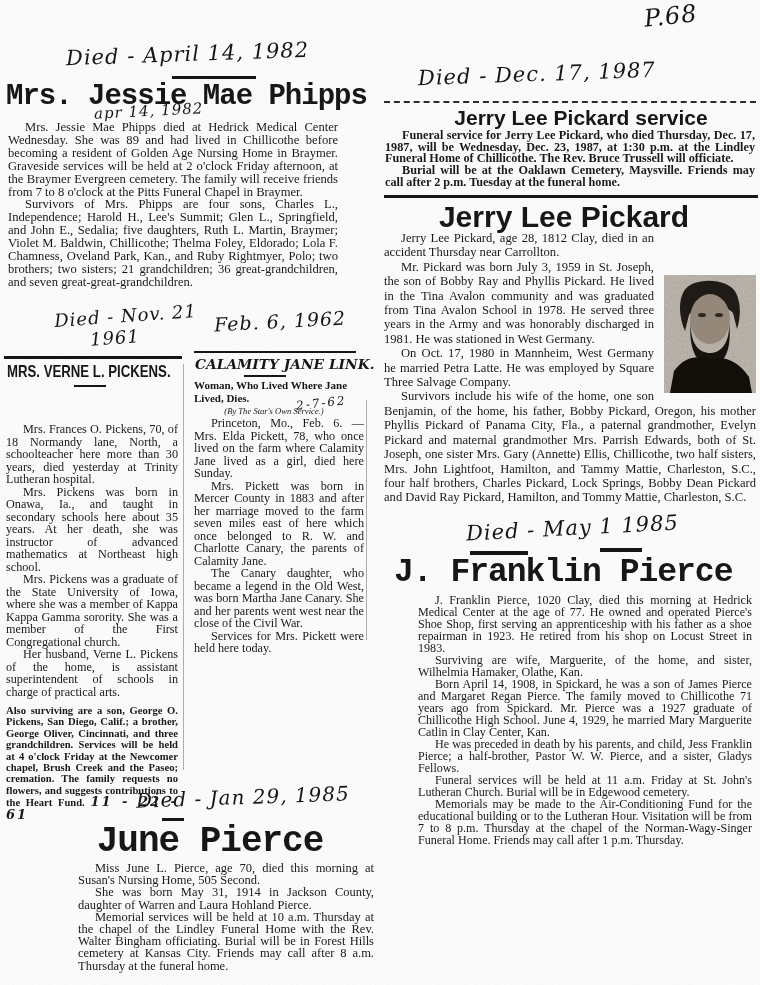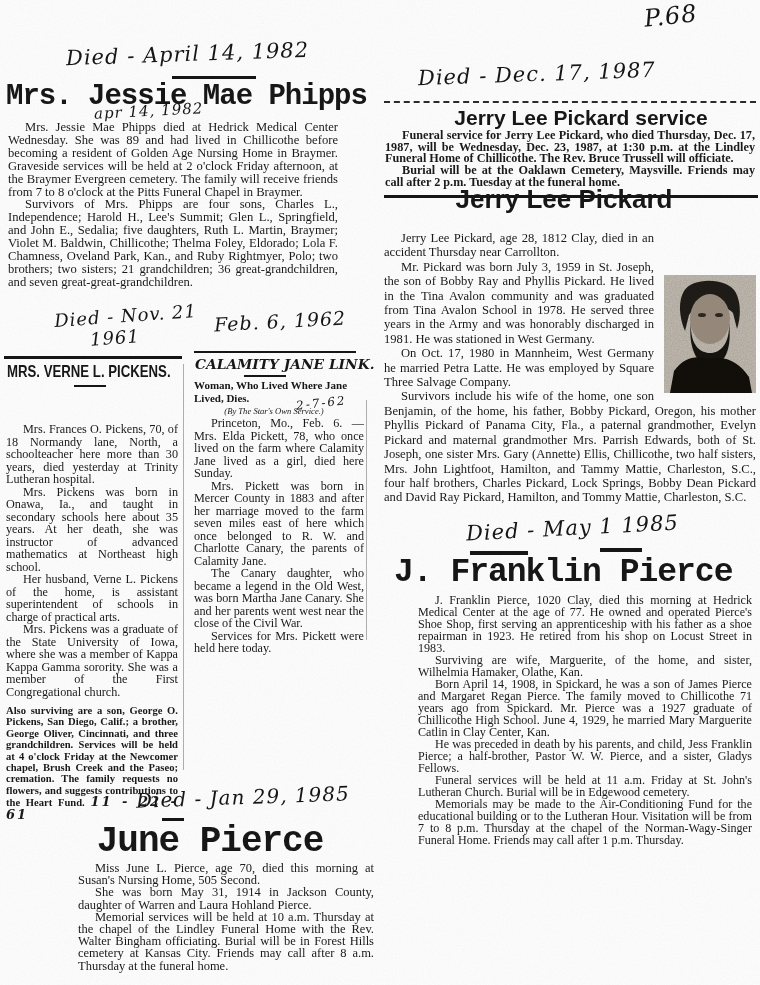--- a/index.html
+++ b/index.html
@@ -68,21 +68,21 @@
 
   <div class="hw" style="left:418px;top:62px;font-size:21px;transform:rotate(-2deg);">Died - Dec. 17, 1987</div>
   <div class="dashed" style="left:384px;top:101px;width:372px;"></div>
   <div class="abs head-sans" style="left:395px;top:106px;width:372px;font-size:21px;">Jerry Lee Pickard service</div>
   <div class="abs copy copy-service" style="left:385px;top:130px;">
     <p>Funeral service for Jerry Lee Pickard, who died Thursday, Dec. 17, 1987, will be Wednesday, Dec. 23, 1987, at 1:30 p.m. at the Lindley Funeral Home of Chillicothe. The Rev. Bruce Trussell will officiate.</p>
     <p>Burial will be at the Oaklawn Cemetery, Maysville. Friends may call after 2 p.m. Tuesday at the funeral home.</p>
   </div>
 
   <div class="rule" style="left:384px;top:195px;width:374px;height:3px;"></div>
-  <div class="abs head-sans" style="left:384px;top:184px;width:360px;font-size:26px;">Jerry Lee Pickard</div>
+  <div class="abs head-sans" style="left:384px;top:200px;width:360px;font-size:30px;">Jerry Lee Pickard</div>
   <div class="abs copy copy-pickard" style="left:384px;top:231px;">
     <div class="photo">
       <svg width="92" height="118" viewBox="0 0 92 118">
         <defs>
           <filter id="pgrain" x="0" y="0" width="100%" height="100%">
             <feTurbulence type="fractalNoise" baseFrequency="0.8" numOctaves="2" stitchTiles="stitch"></feTurbulence>
             <feColorMatrix type="matrix" values="0 0 0 0 0.25  0 0 0 0 0.23  0 0 0 0 0.20  0 0 0 0.55 0"></feColorMatrix>
           </filter>
         </defs>
         <rect x="0" y="0" width="92" height="118" fill="#cbc4ba"></rect>
@@ -102,22 +102,22 @@
   </div>
 
   <div class="hw" style="left:54px;top:305px;font-size:18px;transform:rotate(-4deg);">Died - Nov. 21</div>
   <div class="hw" style="left:90px;top:327px;font-size:18px;transform:rotate(-4deg);">1961</div>
   <div class="rule" style="left:4px;top:356px;width:178px;height:3px;"></div>
   <div class="abs pickens-head" style="left:7px;top:362px;">MRS. VERNE L. PICKENS.</div>
   <div class="rule" style="left:74px;top:385px;width:32px;height:2px;"></div>
   <div class="abs copy copy-narrow" style="left:6px;top:390px;">
     <p>Mrs. Frances O. Pickens, 70, of 18 Normandy lane, North, a schoolteacher here more than 30 years, died yesterday at Trinity Lutheran hospital.</p>
     <p>Mrs. Pickens was born in Onawa, Ia., and taught in secondary schools here about 35 years. At her death, she was instructor of advanced mathematics at Northeast high school.</p>
+    <p>Mrs. Pickens was a graduate of the State University of Iowa, where she was a member of Kappa Kappa Gamma sorority. She was a member of the First Congregational church.</p>
     <p>Her husband, Verne L. Pickens of the home, is assistant superintendent of schools in charge of practical arts.</p>
-    <p>Mrs. Pickens was a graduate of the State University of Iowa, where she was a member of Kappa Kappa Gamma sorority. She was a member of the First Congregational church.</p>
     <div class="fineprint">
       <span>Also surviving are a son, George O. Pickens, San Diego, Calif.; a brother, George Oliver, Cincinnati, and three grandchildren. Services will be held at 4 o'clock Friday at the Newcomer chapel, Brush Creek and the Paseo; cremation. The family requests no flowers, and suggests contributions to the Heart Fund.</span>
       <span class="hw-inline">11 - 22 - 61</span>
     </div>
   </div>
 
   <div class="hw" style="left:214px;top:310px;font-size:19px;transform:rotate(-3deg);">Feb. 6, 1962</div>
   <div class="rule" style="left:194px;top:351px;width:162px;height:2px;"></div>
   <div class="abs calamity-head" style="left:195px;top:356px;">CALAMITY JANE LINK.</div>
   <div class="rule" style="left:244px;top:375px;width:42px;height:2px;"></div>

